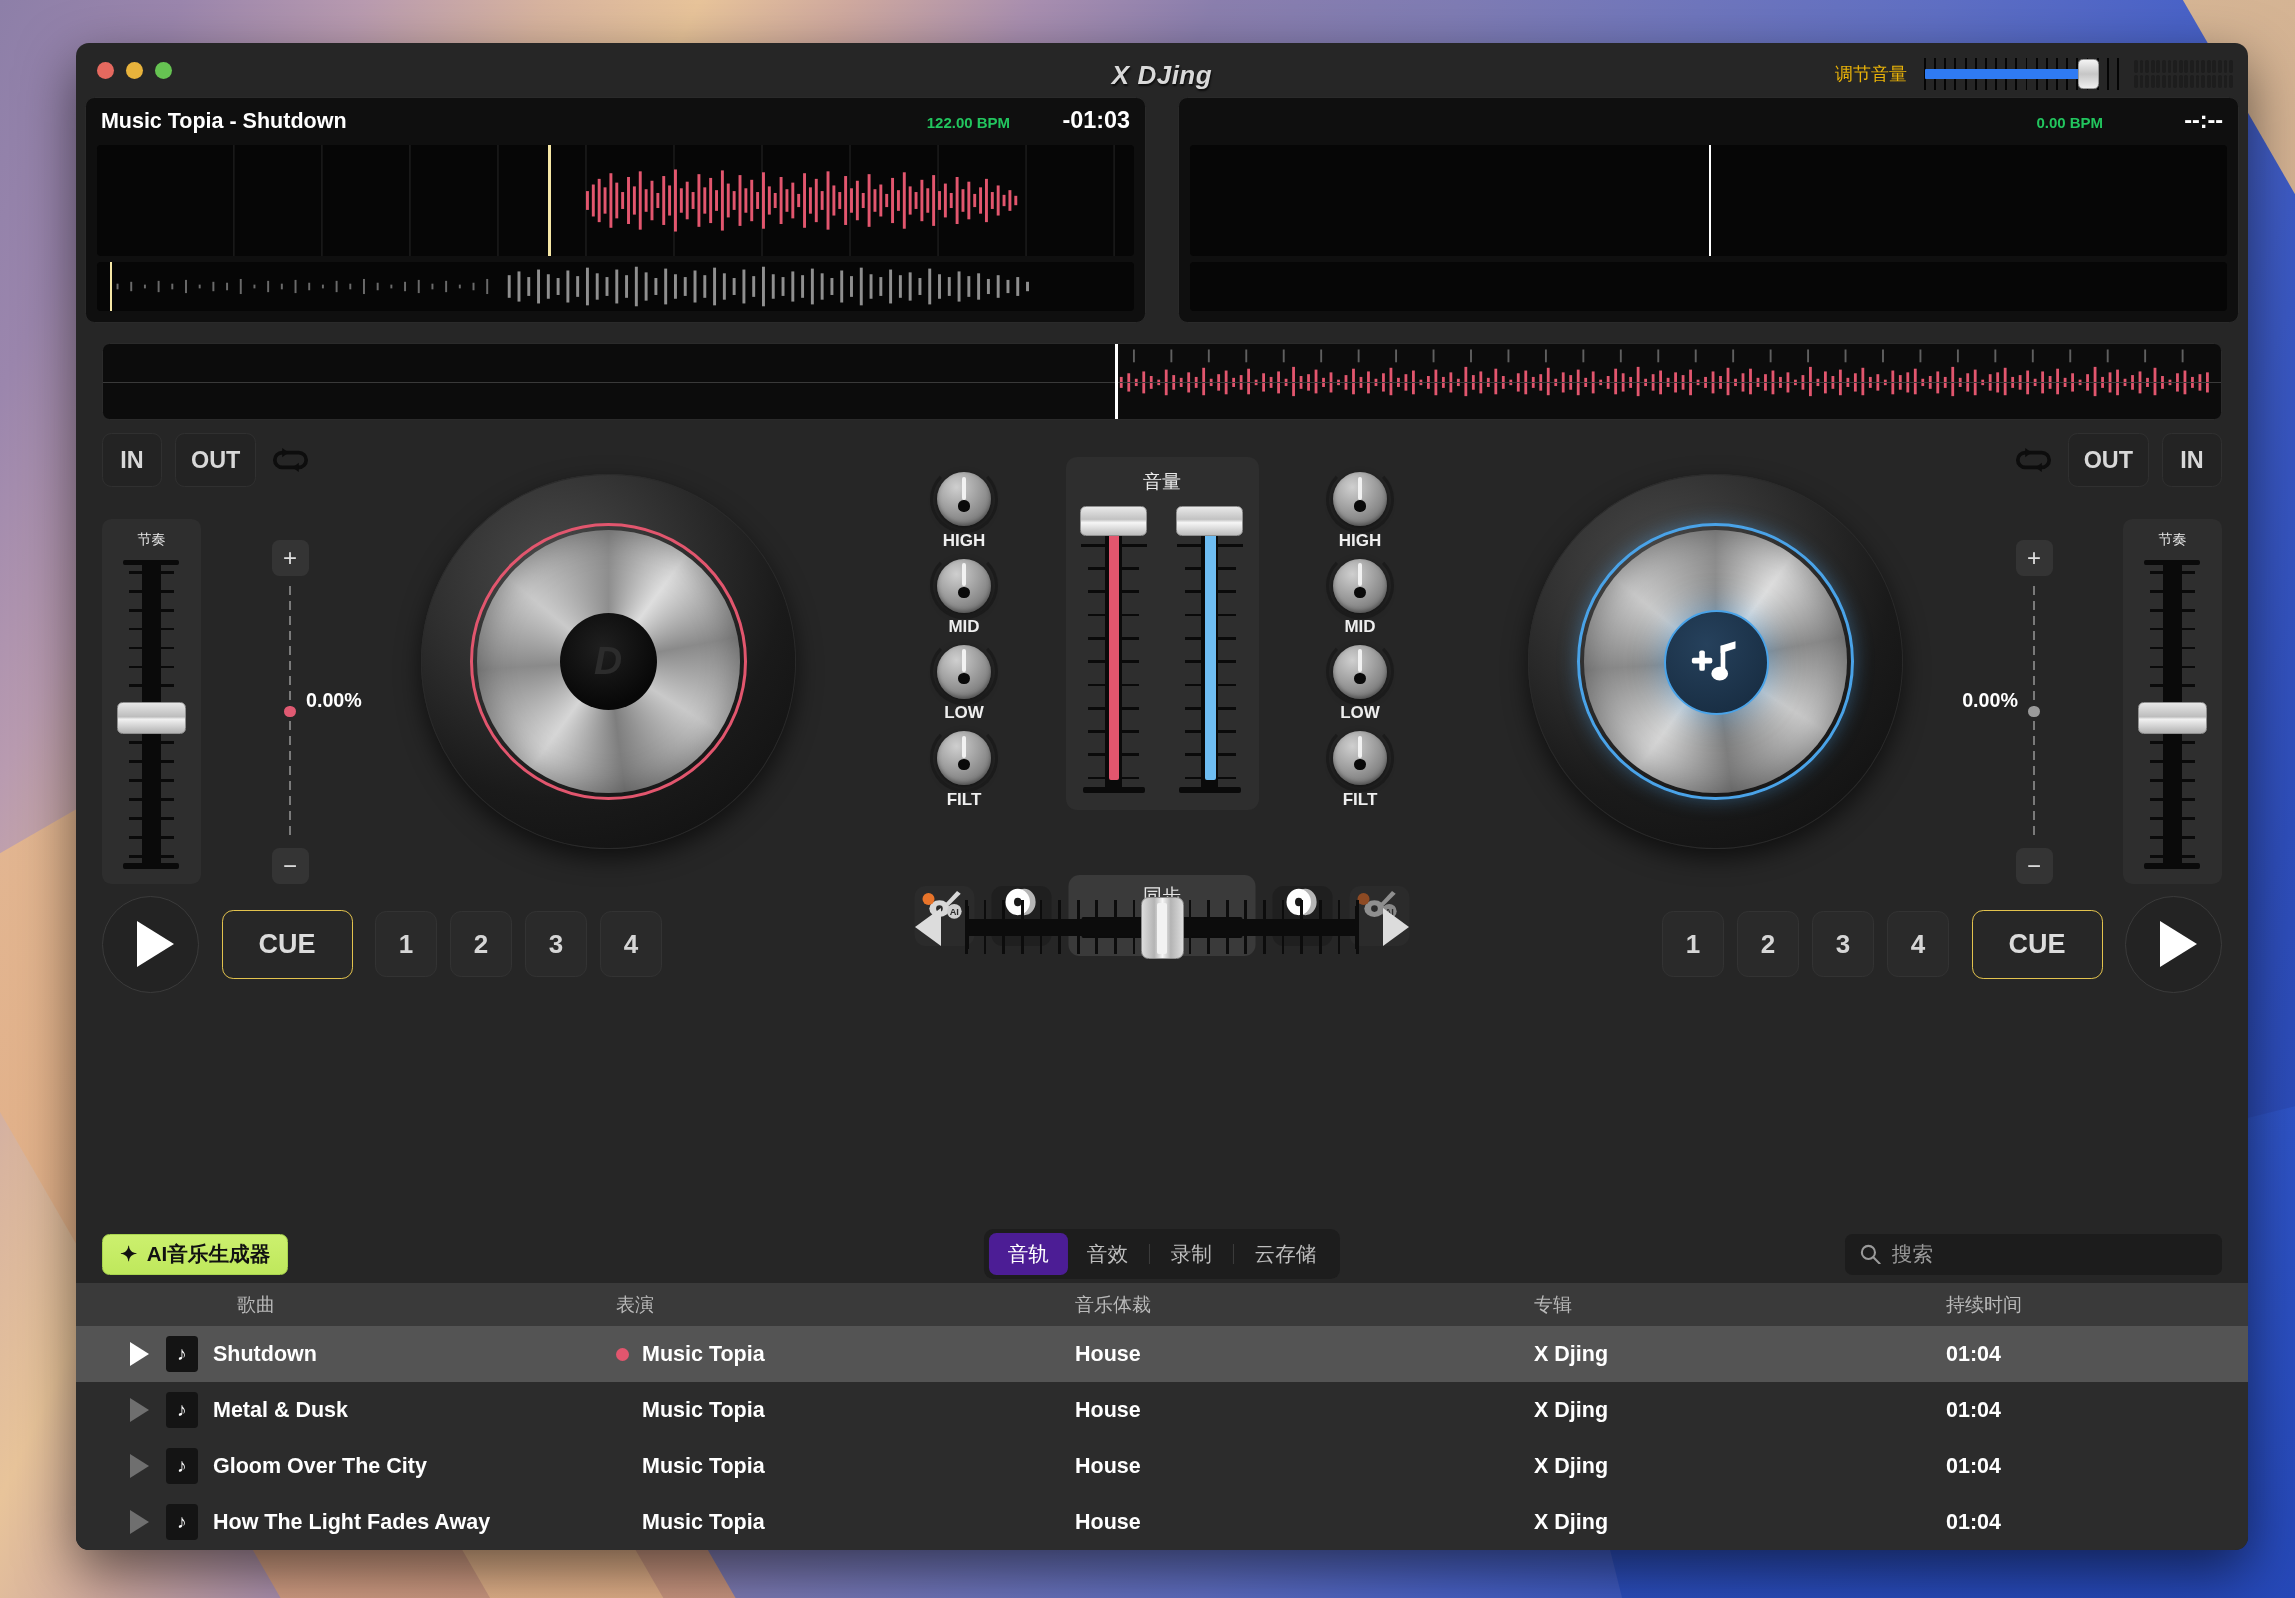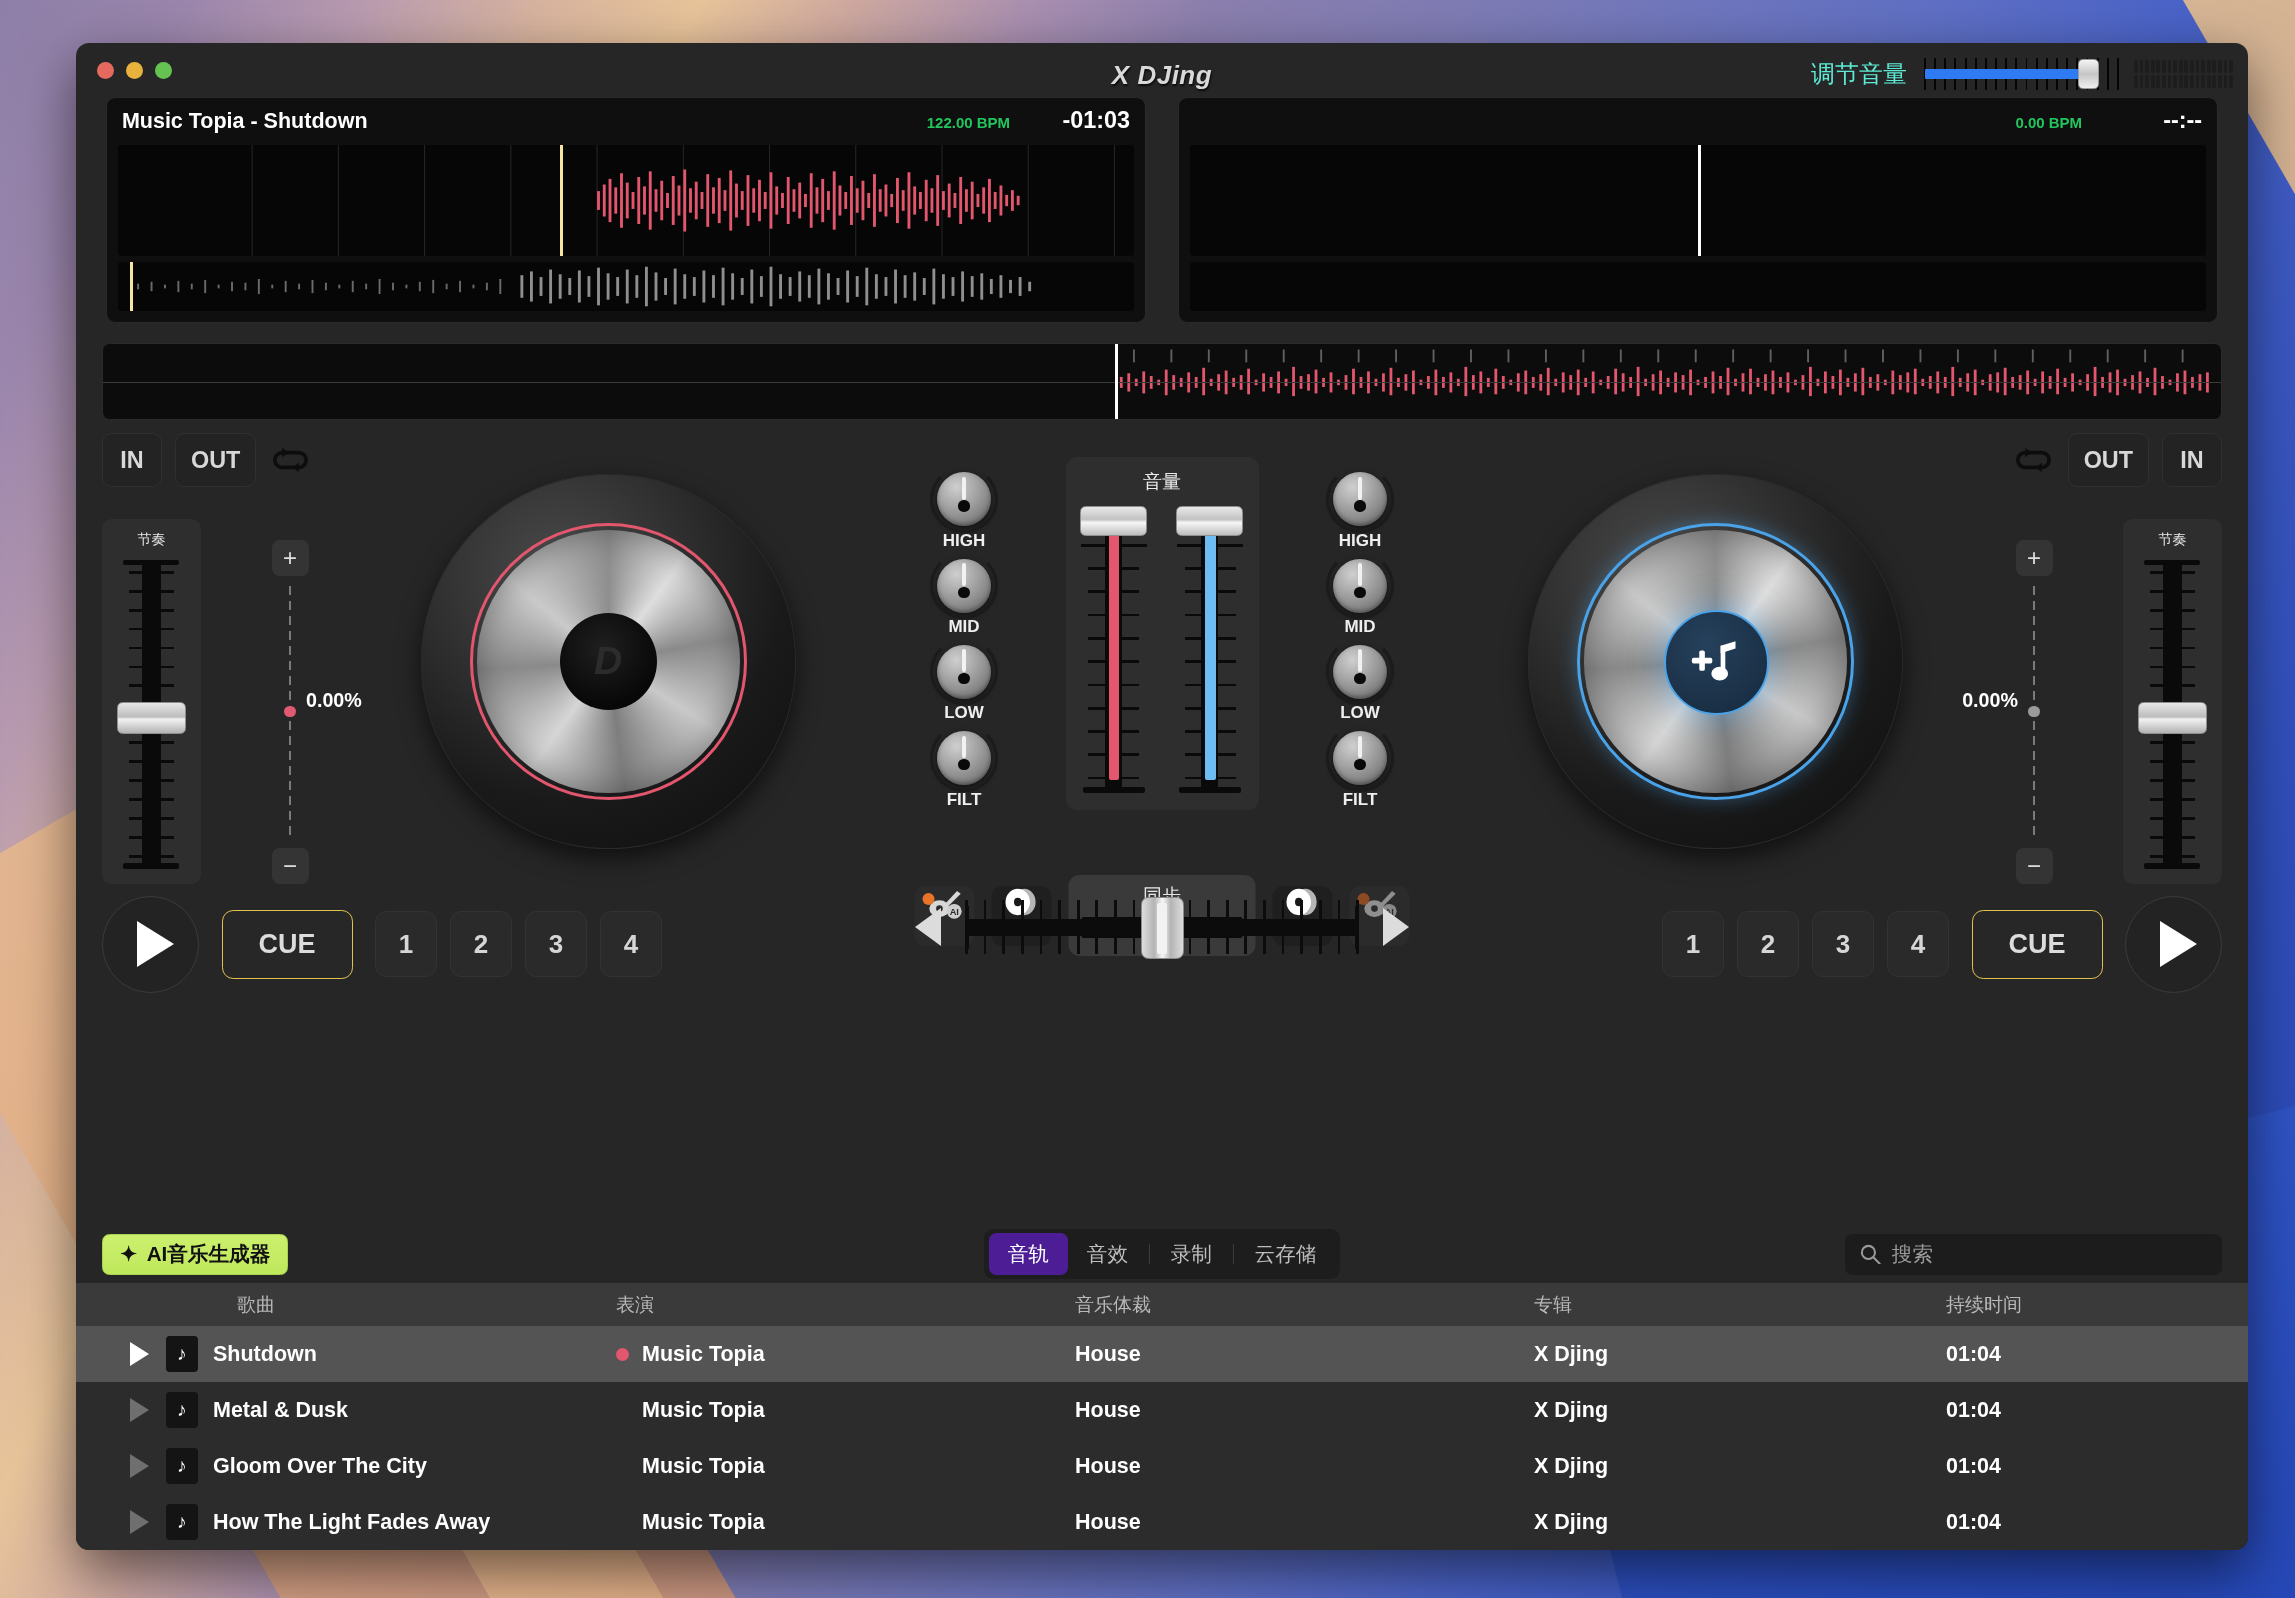--- a/index.html
+++ b/index.html
@@ -49,39 +49,39 @@
   .dot.yellow { background: #e8b33c; }
   .dot.green { background: #66c352; }
   #app-title {
     position: absolute; left: 0; right: 0; top: 17px;
     text-align: center; color: #d9d9d9;
     font-size: 26px; font-weight: bold; font-style: italic;
     letter-spacing: 0.5px;
     text-shadow: 0.9px 1.9px 1.9px rgba(0,0,0,.7);
   }
   .master-vol { position: absolute; right: 129px; top: 15px; display: flex; align-items: center; gap: 17px; }
-  .master-vol .mv-label { color: #5eead4; font-size: 24px; }
+  .master-vol .mv-label { color: #eab308; font-size: 18px; }
   .mv-track {
     position: relative; width: 195px; height: 32px;
     display: flex; align-items: center;
   }
   .mv-ticks { position: absolute; inset: 0; display: flex; justify-content: space-between; align-items: stretch; }
   .mv-ticks i { width: 1.9px; background: #000; opacity: .85; }
   .mv-fill { position: absolute; left: 0.9px; top: 11.2px; height: 9.4px; width: 157px; background: #2f7bf3; border-radius: 0.9px; }
   .mv-knob {
     position: absolute; left: 154px; top: 0.9px; width: 20.6px; height: 30px; border-radius: 4.7px;
     background: linear-gradient(180deg,#f4f4f4,#c6c6c6 50%,#efefef);
     border: 0.9px solid #9a9a9a;
   }
   .spk-grid { position: absolute; right: 15px; top: 17px; width: 99px; height: 28px;
     display: grid; grid-template-columns: repeat(18,1fr); grid-template-rows: 1fr 1fr; gap: 1.9px; }
   .spk-grid i { background: #1d1d1d; border-radius: 1.9px; }
 
   
-  #wave-row { display: flex; gap: 32px; padding: 0 30px; flex: none; }
+  #wave-row { display: flex; gap: 32px; padding: 0 9px; flex: none; }
   .wave-panel { flex: 1; background: #0f0f0f; border-radius: 9.4px; padding: 9.4px 11.2px 11.2px; position: relative; border: 0.9px solid #2a2a2a; }
   .wave-head { display: flex; align-items: baseline; height: 32px; padding: 0 3.7px; }
   .wp-title { color: #fff; font-size: 21.5px; font-weight: bold; flex: 1; }
   .wp-bpm { color: #22c55e; font-size: 15px; font-weight: bold; margin-right: 30px; }
   .wp-time { color: #fff; font-size: 23.4px; font-weight: bold; min-width: 90px; text-align: right; }
   .wave-main { height: 111px; background: #060606; border-radius: 3.7px; margin-top: 5.6px; position: relative; overflow: hidden; }
   .wave-mini { height: 49px; background: #060606; border-radius: 3.7px; margin-top: 5.6px; position: relative; overflow: hidden; }
   .playhead { position: absolute; top: 0; bottom: 0; width: 2.8px; background: #fff; }
   .playhead.amber { background: #f5e6a5; }
 

